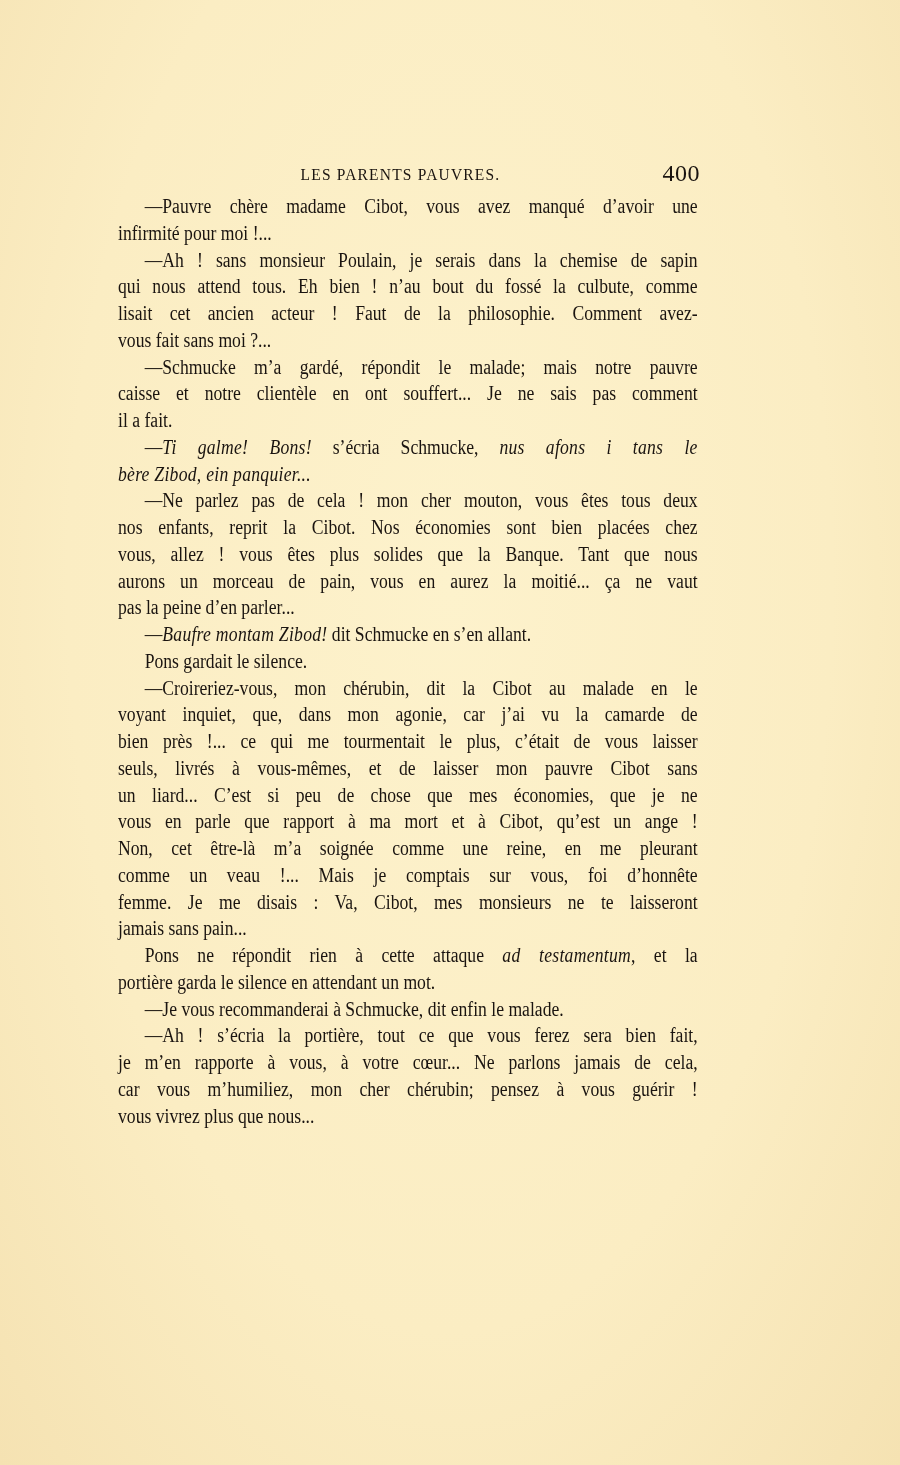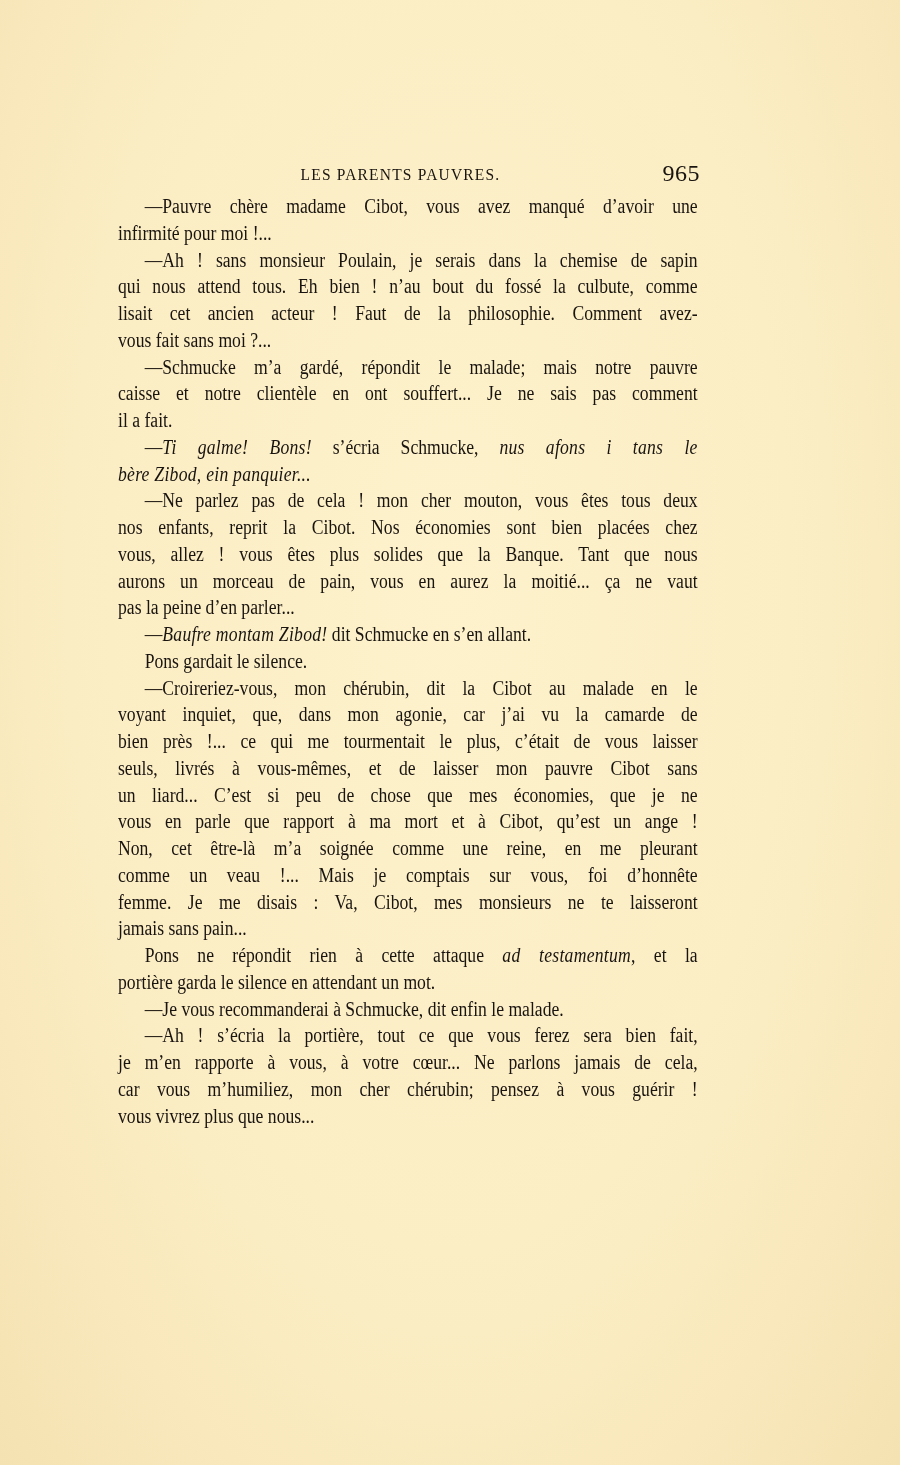--- a/index.html
+++ b/index.html
@@ -75,21 +75,21 @@
     font-style: italic;
     letter-spacing: 0.3px;
   }
 </style>
 </head>
 <body>
 
 <div class="page">
   <div class="running-head">
     <div class="running-title">LES PARENTS PAUVRES.</div>
-    <div class="page-number">965</div>
+    <div class="page-number">400</div>
   </div>
 
   <div class="body-text" id="body-text">
       <div class="line indent"><span>—Pauvre chère madame Cibot, vous avez manqué d’avoir une</span></div>
       <div class="line last"><span>infirmité pour moi !...</span></div>
       <div class="line indent"><span>—Ah ! sans monsieur Poulain, je serais dans la chemise de sapin</span></div>
       <div class="line"><span>qui nous attend tous. Eh bien ! n’au bout du fossé la culbute, comme</span></div>
       <div class="line"><span>lisait cet ancien acteur ! Faut de la philosophie. Comment avez-</span></div>
       <div class="line last"><span>vous fait sans moi ?...</span></div>
       <div class="line indent"><span>—Schmucke m’a gardé, répondit le malade; mais notre pauvre</span></div>

